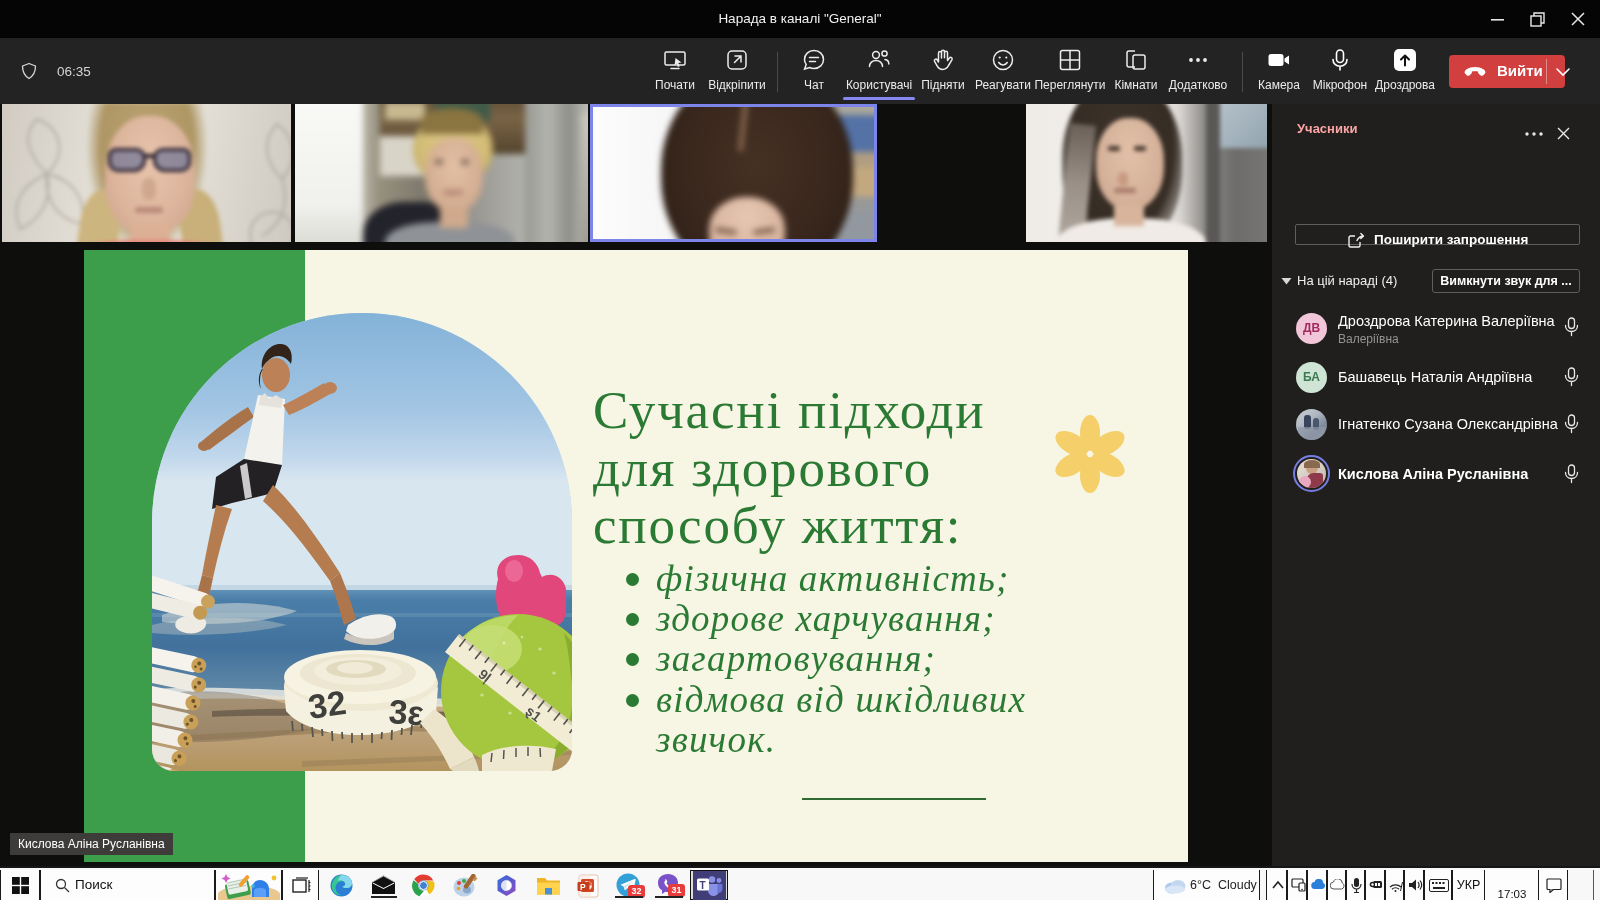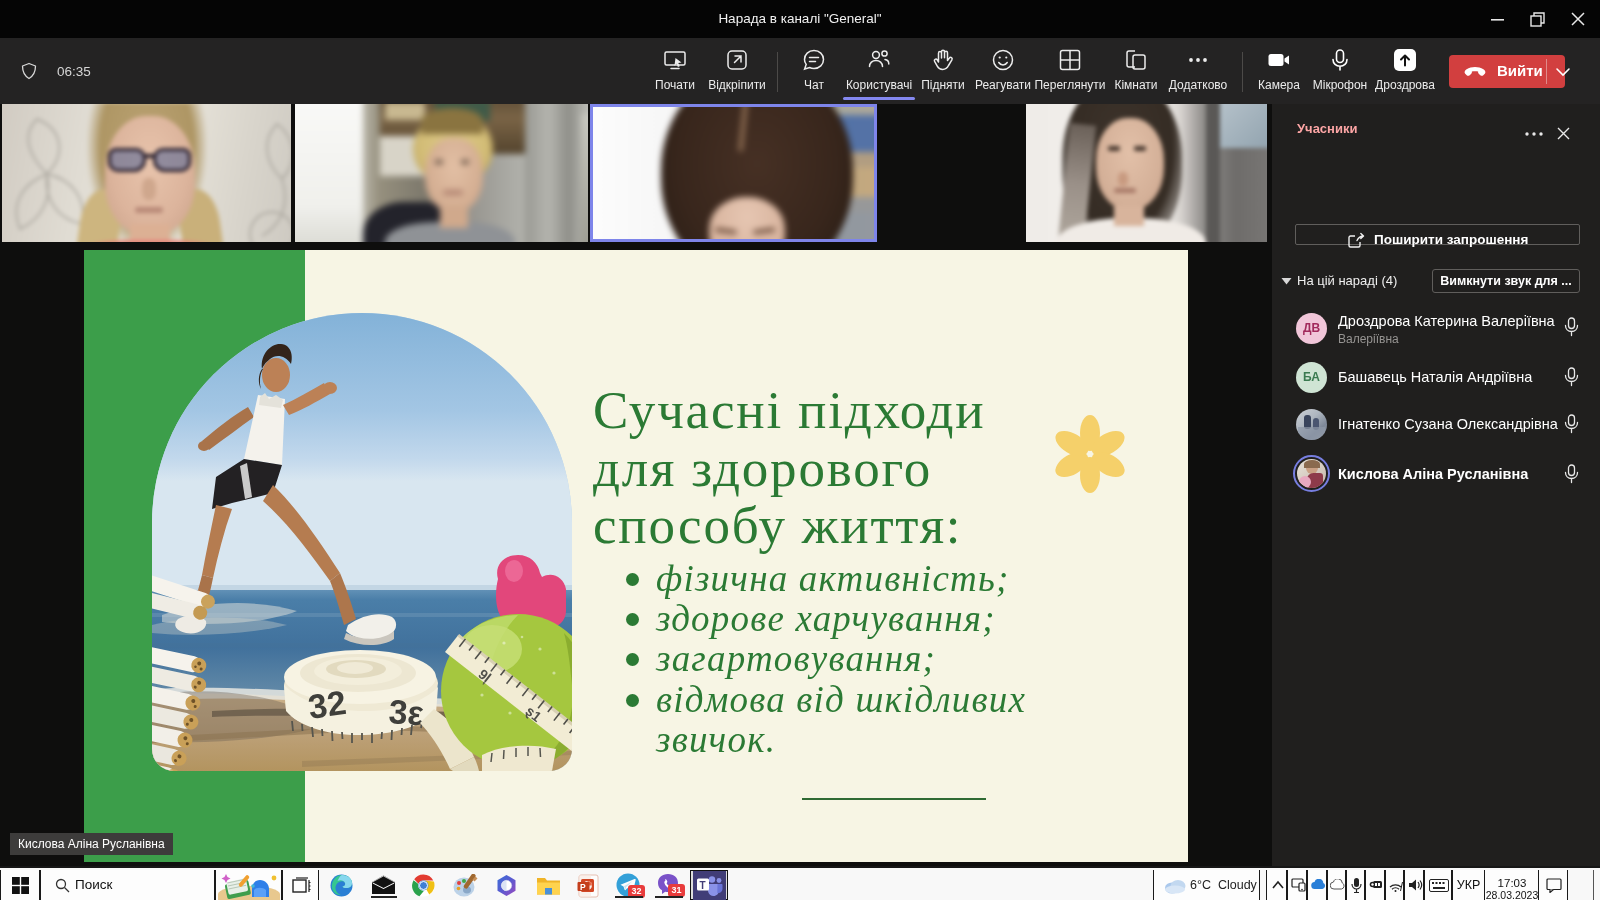--- a/index.html
+++ b/index.html
@@ -757,21 +757,21 @@
           <rect x="3" y="3" width="2" height="2"></rect>
           <rect x="6.5" y="3" width="2" height="2"></rect>
           <rect x="10" y="3" width="2" height="2"></rect>
           <rect x="13.5" y="3" width="2" height="2"></rect>
           <rect x="4" y="8" width="12" height="2"></rect>
         </g>
     </svg>
   </div>
   <div class="tcell" style="left:1452px;width:33px;text-align:center;line-height:30px;font-size:12.5px;color:#111">УКР</div>
   <div class="tcell" style="left:1484px;width:56px;text-align:center;white-space:nowrap">
-    <div style="font-size:11.5px;color:#111;margin-top:7px">17:03</div>
+    <div style="font-size:11.5px;color:#111;margin-top:18px">17:03</div>
     <div style="font-size:10.5px;color:#111">28.03.2023</div>
   </div>
   <div class="tcell" style="left:1538px;width:30px">
     <svg class="abs" style="left:7px;top:8px" width="16" height="15" viewBox="0 0 16 15" fill="none" stroke="#222" stroke-width="1.2">
       <rect x="1" y="1" width="14" height="10.5" rx="1"></rect>
       <path d="M4 11.5 v3 l3.5 -3" fill="#fff"></path>
     </svg>
   </div>
   <div class="abs" style="left:1593px;top:2px;width:1px;height:30px;background:#555"></div>
 </div>

